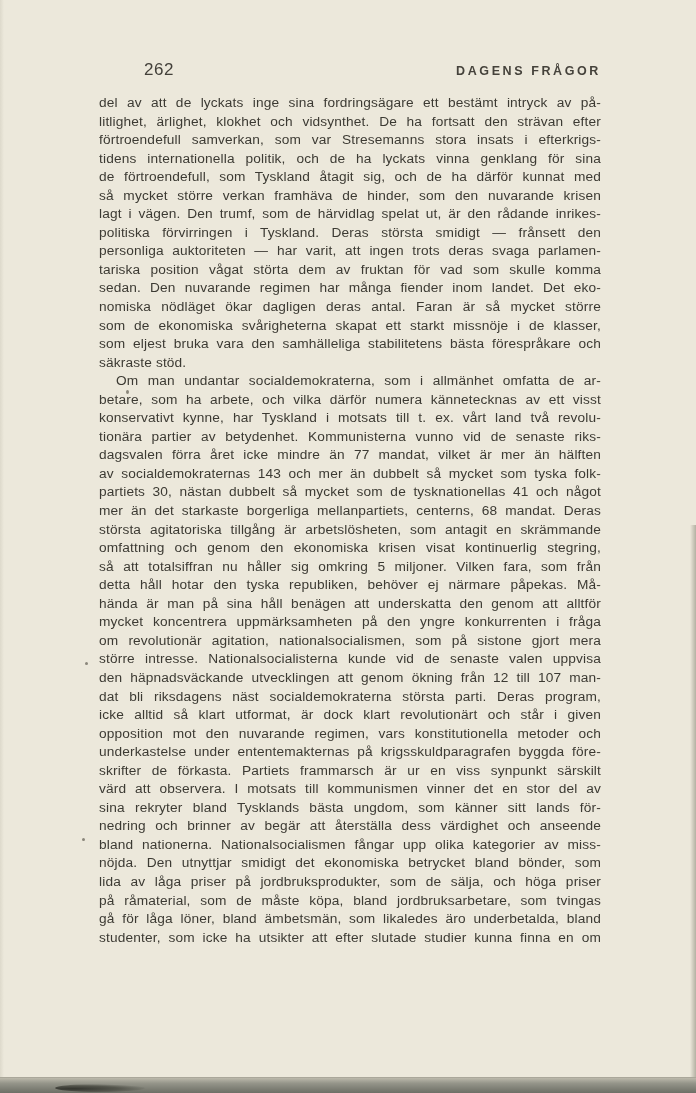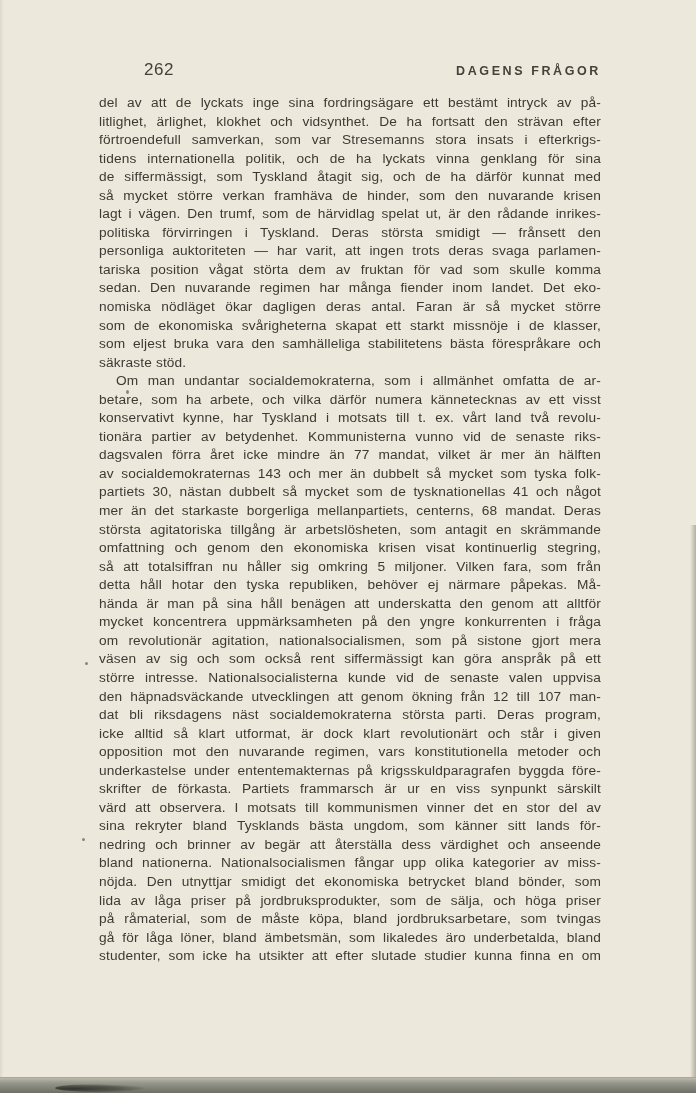--- a/index.html
+++ b/index.html
@@ -69,21 +69,21 @@
   <div class="header-row">
     <span class="page-number">262</span>
     <span class="running-header">DAGENS FRÅGOR</span>
   </div>
 
   <div class="text-block">
       <div class="line">del av att de lyckats inge sina fordringsägare ett bestämt intryck av på-</div>
       <div class="line">litlighet, ärlighet, klokhet och vidsynthet. De ha fortsatt den strävan efter</div>
       <div class="line">förtroendefull samverkan, som var Stresemanns stora insats i efterkrigs-</div>
       <div class="line">tidens internationella politik, och de ha lyckats vinna genklang för sina</div>
-      <div class="line">de siffermässigt, som Tyskland åtagit sig, och de ha därför kunnat med</div>
+      <div class="line">de förtroendefull, som Tyskland åtagit sig, och de ha därför kunnat med</div>
       <div class="line">så mycket större verkan framhäva de hinder, som den nuvarande krisen</div>
       <div class="line">lagt i vägen. Den trumf, som de härvidlag spelat ut, är den rådande inrikes-</div>
       <div class="line">politiska förvirringen i Tyskland. Deras största smidigt — frånsett den</div>
       <div class="line">personliga auktoriteten — har varit, att ingen trots deras svaga parlamen-</div>
       <div class="line">tariska position vågat störta dem av fruktan för vad som skulle komma</div>
       <div class="line">sedan. Den nuvarande regimen har många fiender inom landet. Det eko-</div>
       <div class="line">nomiska nödläget ökar dagligen deras antal. Faran är så mycket större</div>
       <div class="line">som de ekonomiska svårigheterna skapat ett starkt missnöje i de klasser,</div>
       <div class="line">som eljest bruka vara den samhälleliga stabilitetens bästa förespråkare och</div>
       <div class="line flush">säkraste stöd.</div>
@@ -95,21 +95,20 @@
       <div class="line">av socialdemokraternas 143 och mer än dubbelt så mycket som tyska folk-</div>
       <div class="line">partiets 30, nästan dubbelt så mycket som de tysknationellas 41 och något</div>
       <div class="line">mer än det starkaste borgerliga mellanpartiets, centerns, 68 mandat. Deras</div>
       <div class="line">största agitatoriska tillgång är arbetslösheten, som antagit en skrämmande</div>
       <div class="line">omfattning och genom den ekonomiska krisen visat kontinuerlig stegring,</div>
       <div class="line">så att totalsiffran nu håller sig omkring 5 miljoner. Vilken fara, som från</div>
       <div class="line">detta håll hotar den tyska republiken, behöver ej närmare påpekas. Må-</div>
       <div class="line">hända är man på sina håll benägen att underskatta den genom att alltför</div>
       <div class="line">mycket koncentrera uppmärksamheten på den yngre konkurrenten i fråga</div>
       <div class="line">om revolutionär agitation, nationalsocialismen, som på sistone gjort mera</div>
-      <div class="line">väsen av sig och som också rent siffermässigt kan göra anspråk på ett</div>
       <div class="line">större intresse. Nationalsocialisterna kunde vid de senaste valen uppvisa</div>
       <div class="line">den häpnadsväckande utvecklingen att genom ökning från 12 till 107 man-</div>
       <div class="line">dat bli riksdagens näst socialdemokraterna största parti. Deras program,</div>
       <div class="line">icke alltid så klart utformat, är dock klart revolutionärt och står i given</div>
       <div class="line">opposition mot den nuvarande regimen, vars konstitutionella metoder och</div>
       <div class="line">underkastelse under ententemakternas på krigsskuldparagrafen byggda före-</div>
       <div class="line">skrifter de förkasta. Partiets frammarsch är ur en viss synpunkt särskilt</div>
       <div class="line">värd att observera. I motsats till kommunismen vinner det en stor del av</div>
       <div class="line">sina rekryter bland Tysklands bästa ungdom, som känner sitt lands för-</div>
       <div class="line">nedring och brinner av begär att återställa dess värdighet och anseende</div>

